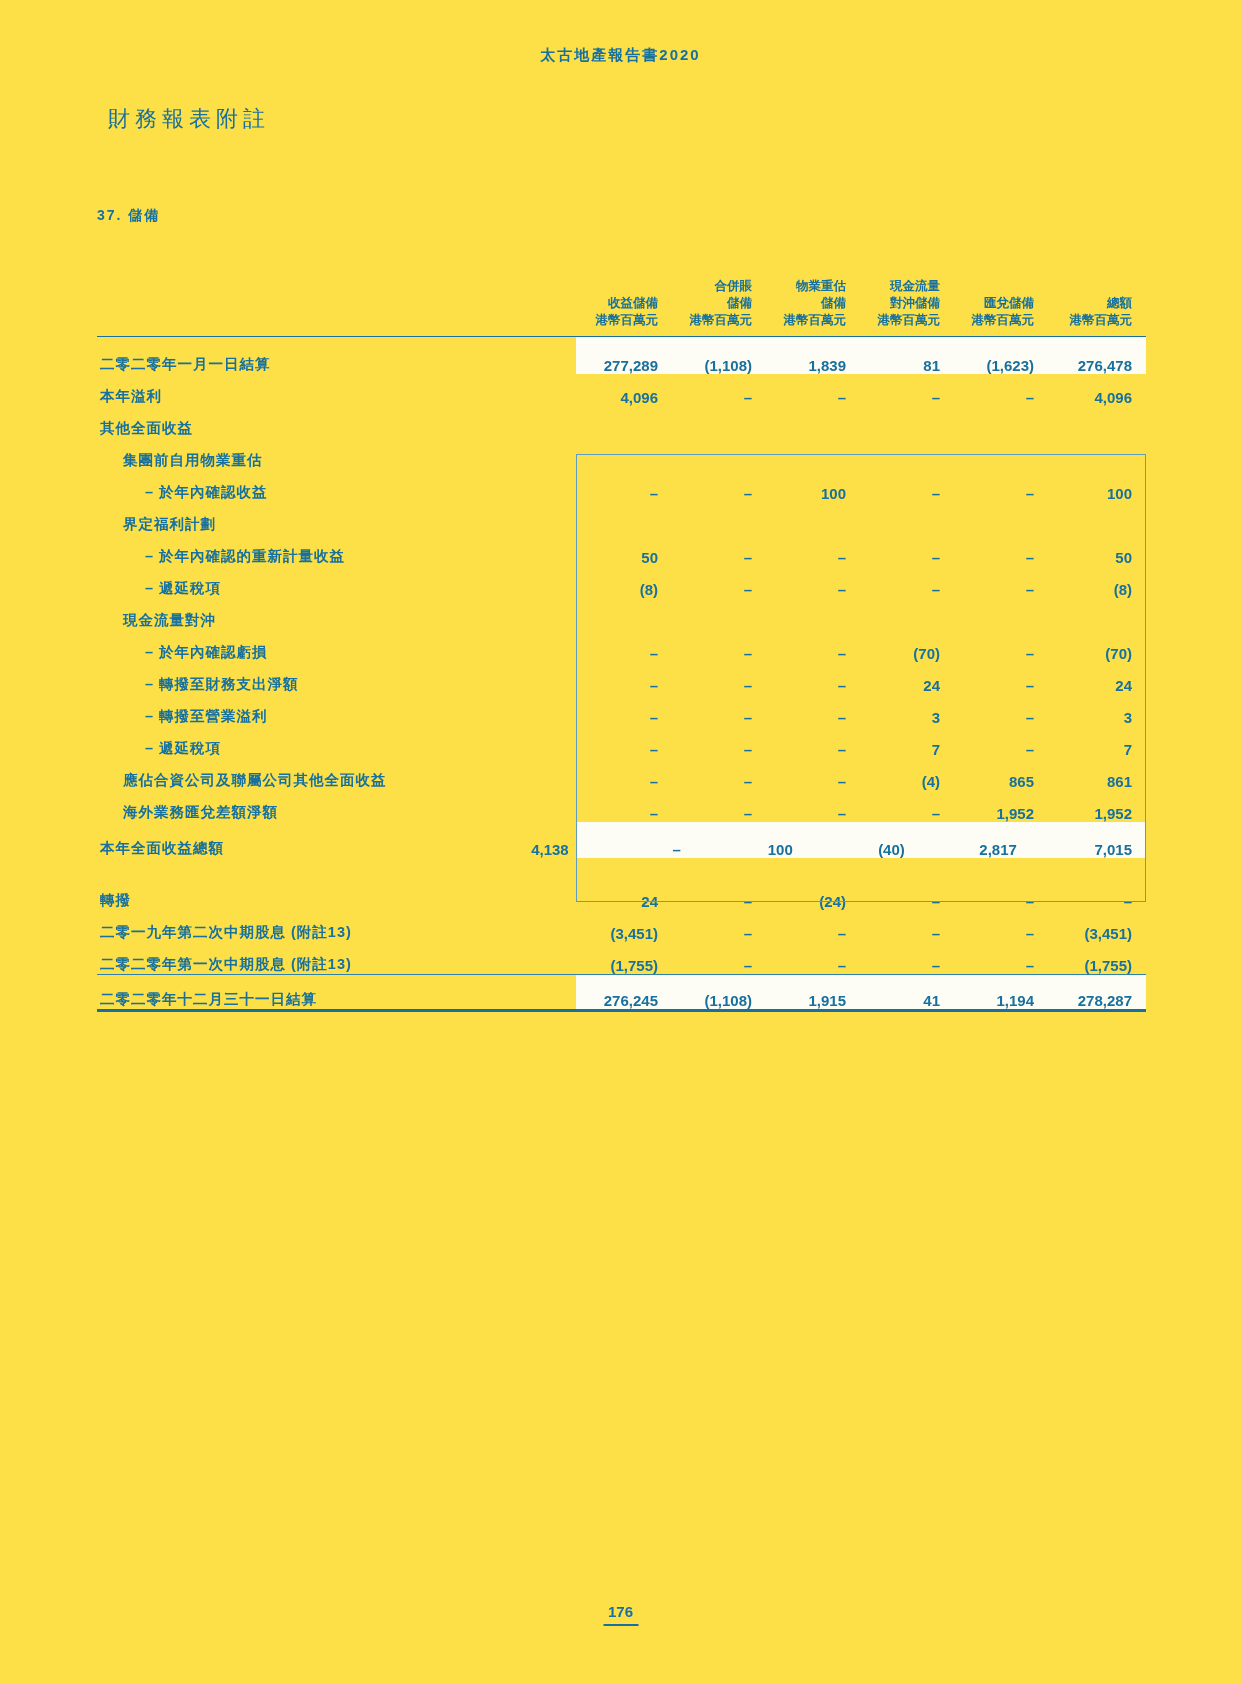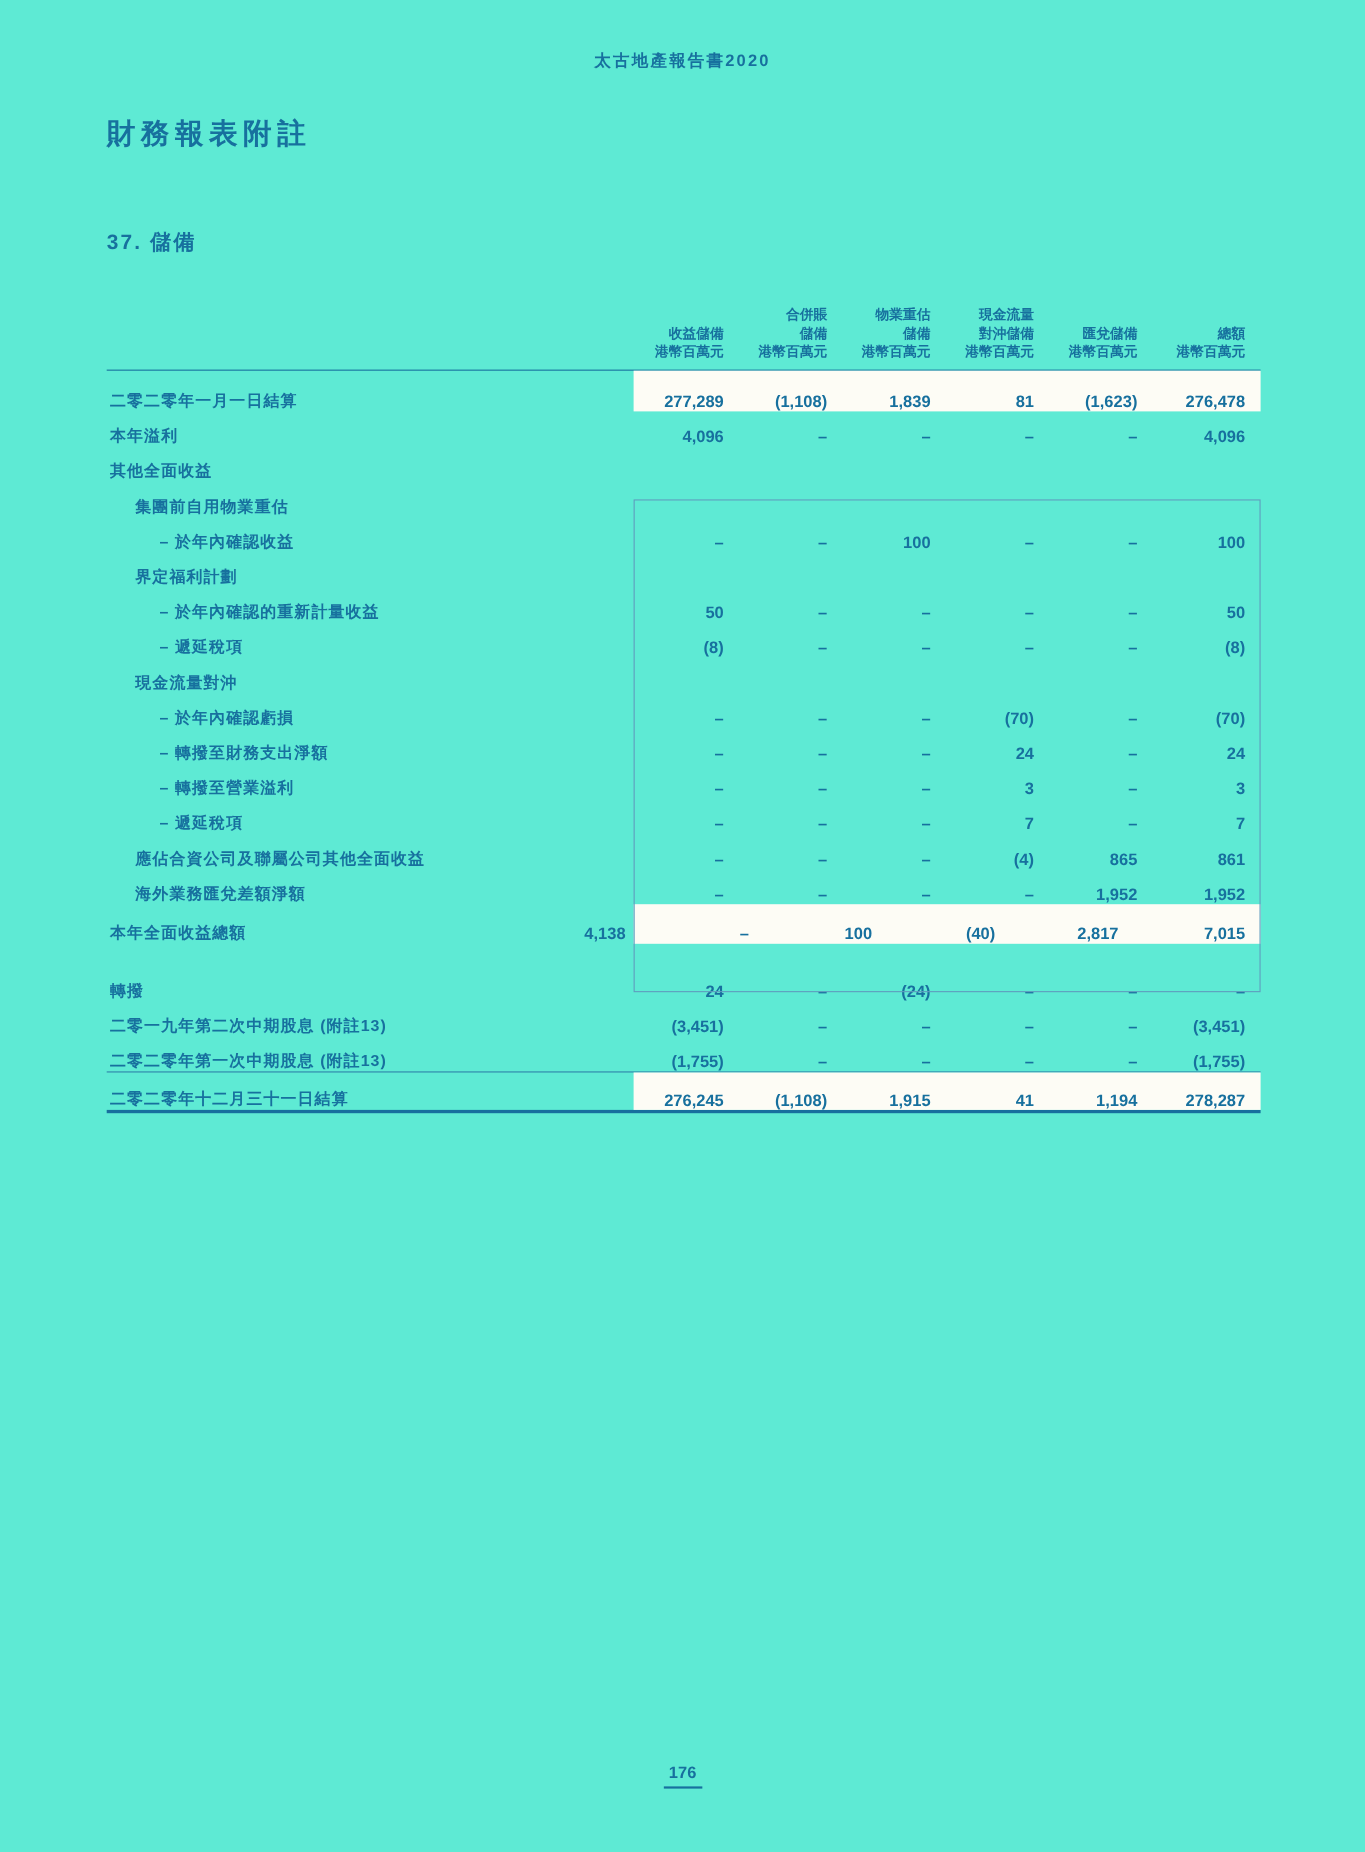--- a/index.html
+++ b/index.html
@@ -4,36 +4,36 @@
 <style>
   html,body{margin:0;padding:0;}
   body{
     font-family:"Liberation Sans","DejaVu Sans",sans-serif;
     background:#e8e4d8;
   }
   .page{
     position:relative;
     width:1241px;height:1684px;
     margin:0 auto;
-    background:#5eead4;
+    background:#fde047;
     color:#17709e;
     overflow:hidden;
   }
   .doc-header{
     position:absolute;top:46px;left:0;width:100%;
     text-align:center;
     font-size:15px;font-weight:bold;letter-spacing:2px;
   }
   .doc-title{
-    position:absolute;top:104px;left:97px;
-    font-size:26px;font-weight:bold;letter-spacing:5px;
+    position:absolute;top:104px;left:108px;
+    font-size:22px;font-weight:normal;letter-spacing:5px;
   }
   .section-heading{
     position:absolute;top:207px;left:97px;
-    font-size:19px;font-weight:bold;letter-spacing:2px;
+    font-size:14px;font-weight:bold;letter-spacing:2px;
   }
   .reserves-table{
     position:absolute;left:97px;top:256px;width:1049px;
   }
   .thead{
     display:flex;
     height:80px;
     border-bottom:1px solid #17709e;
   }
   .thead .label-spacer{width:479px;}

